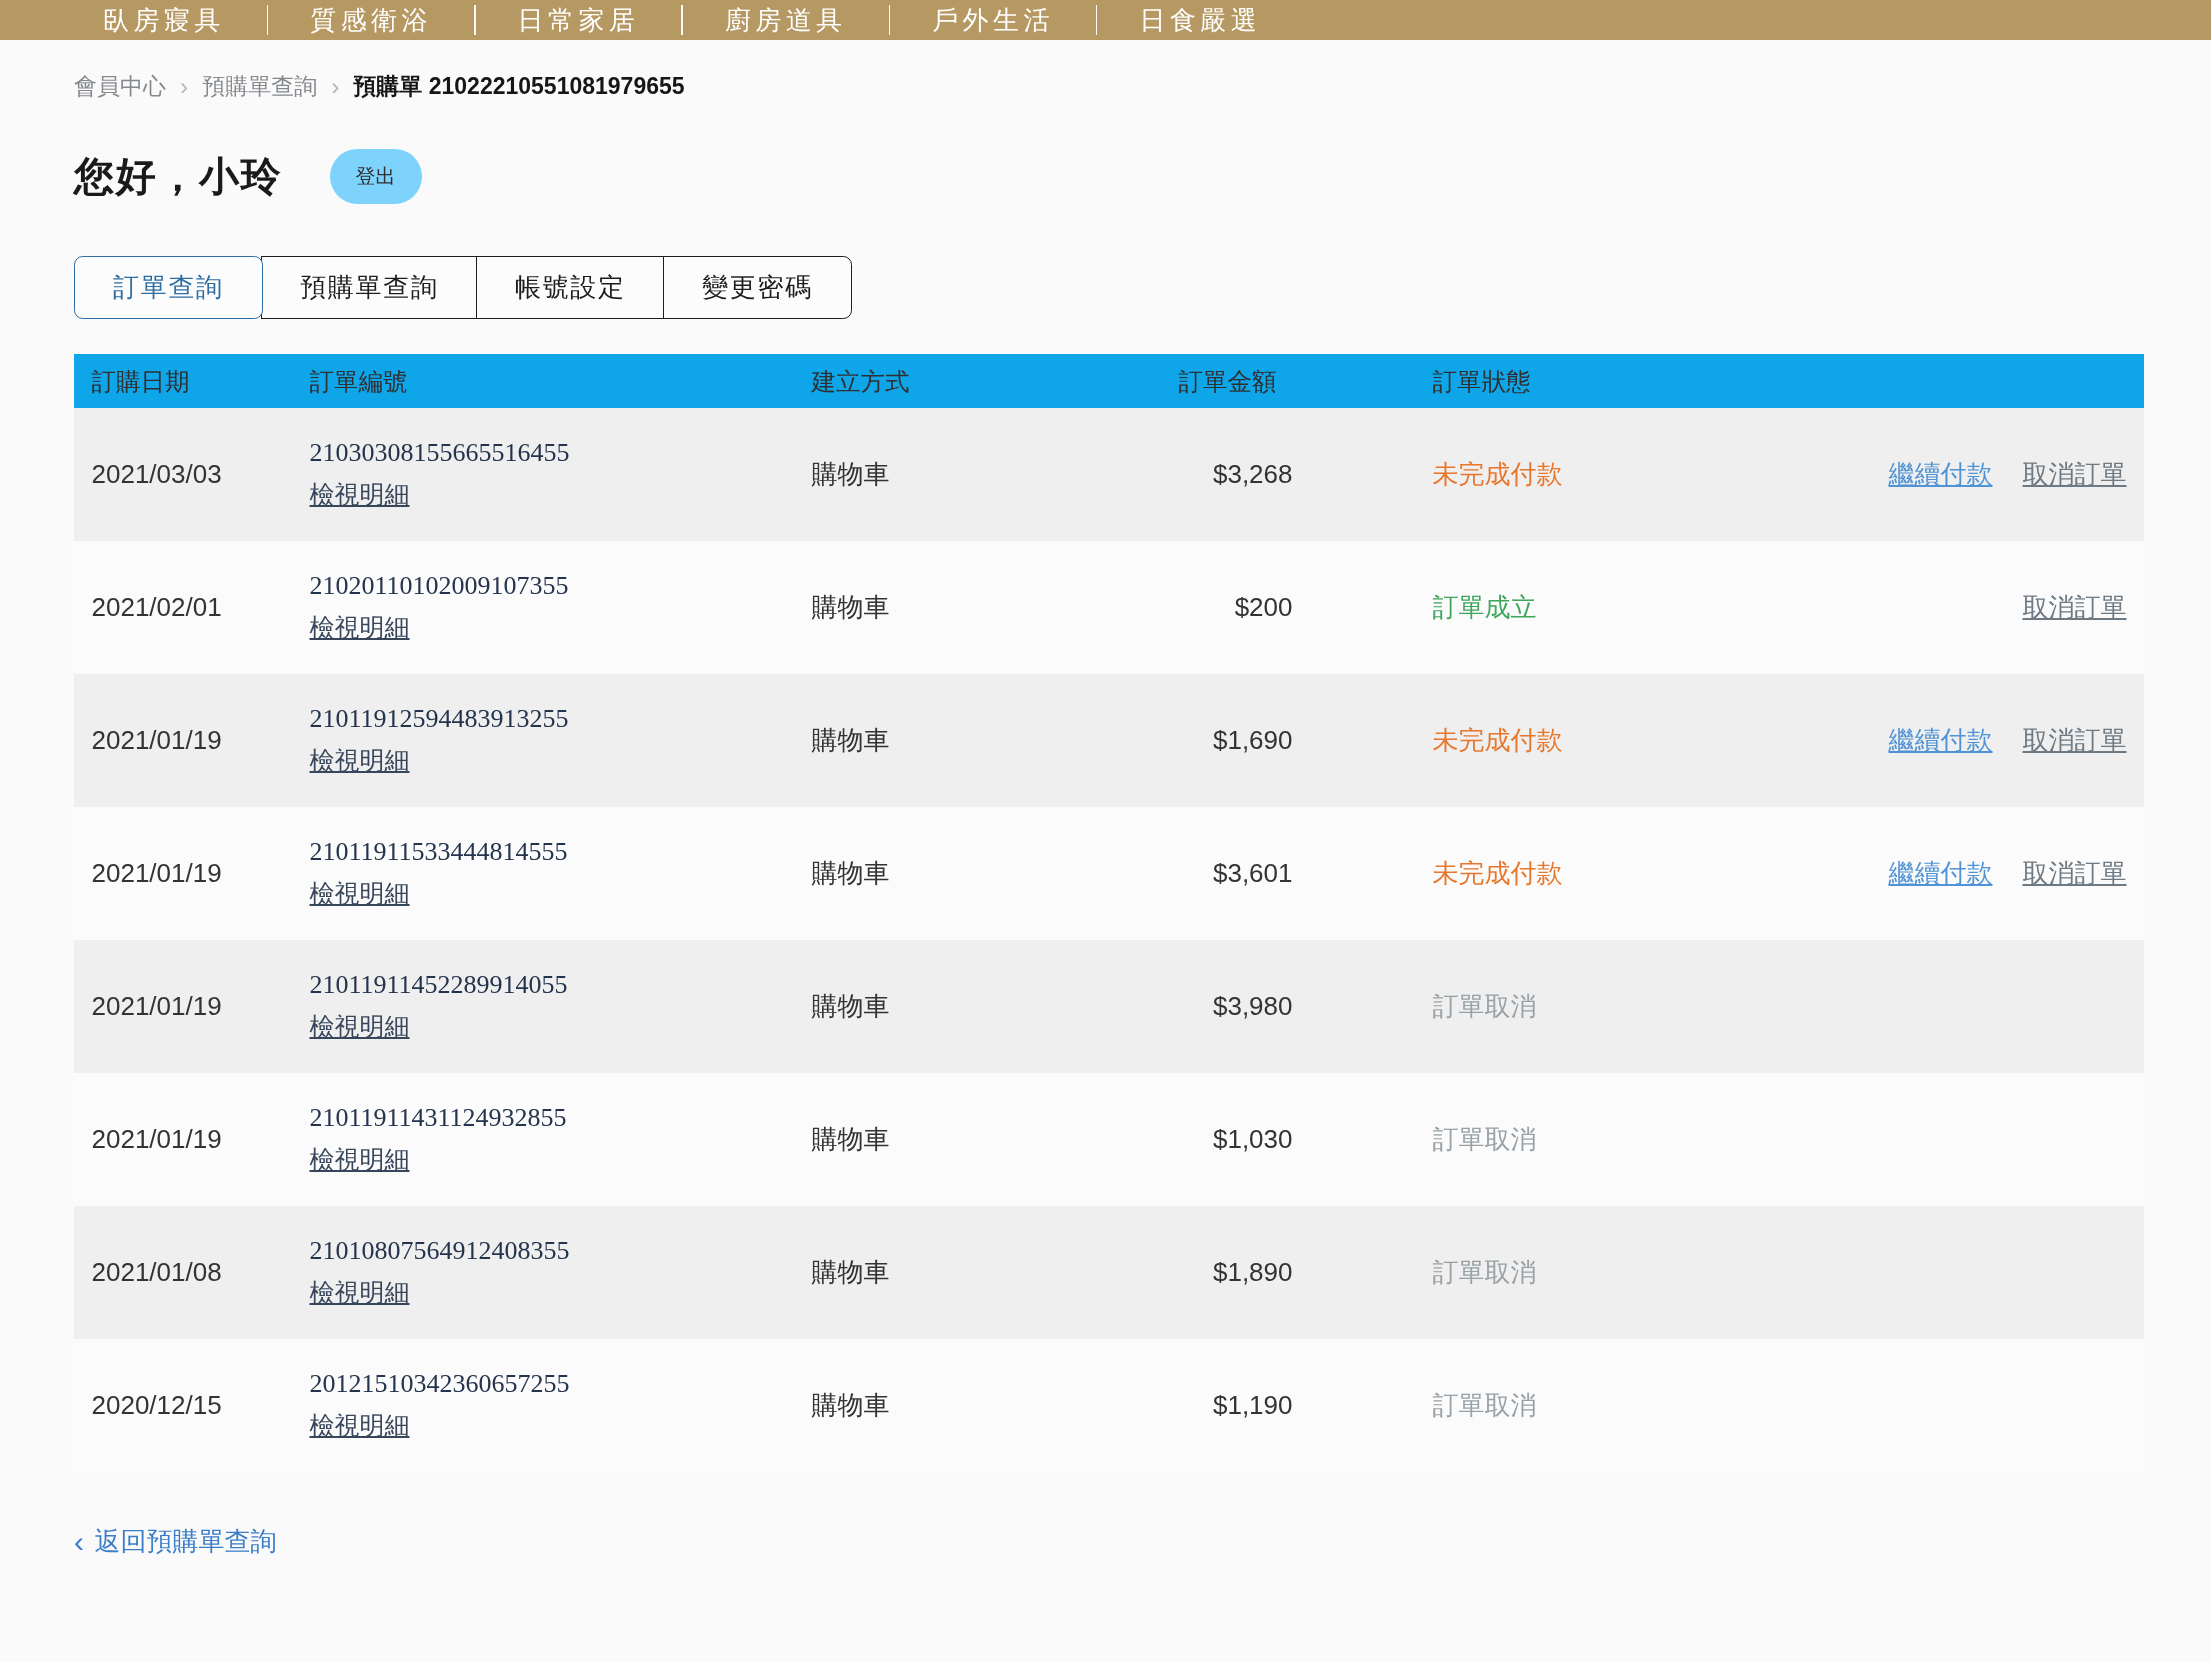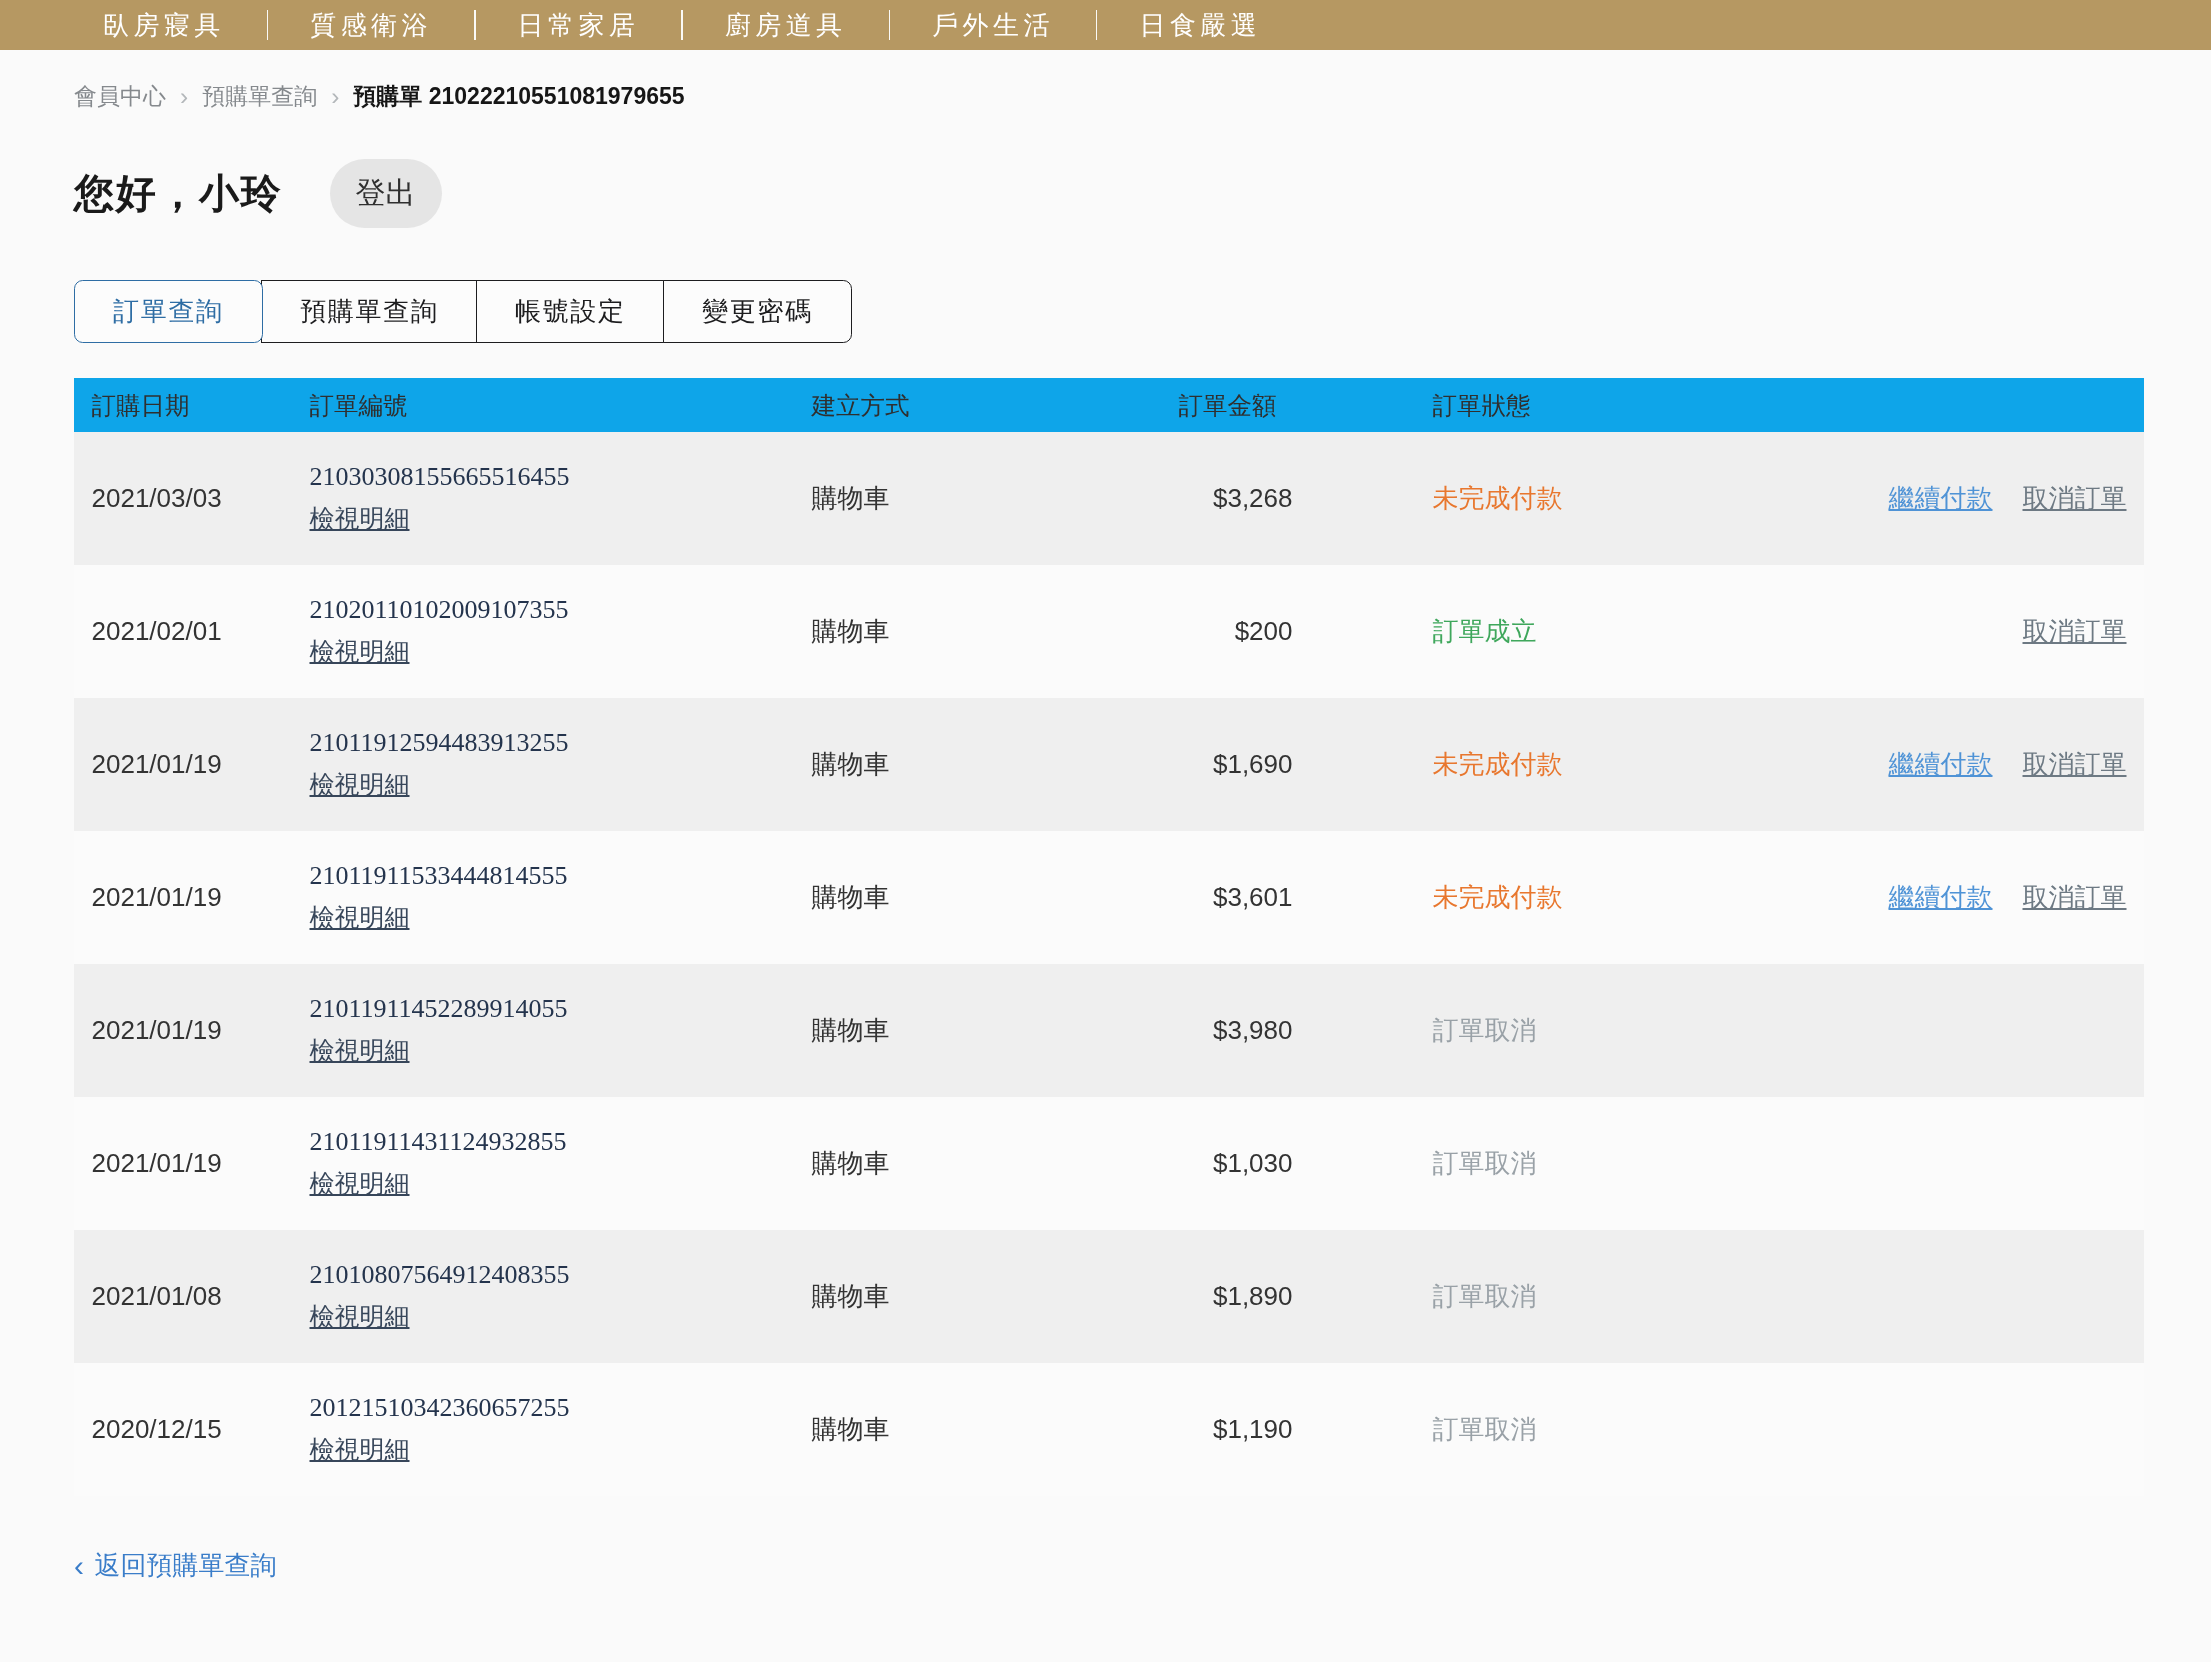--- a/index.html
+++ b/index.html
@@ -11,21 +11,21 @@
   *{margin:0;padding:0;box-sizing:border-box;}
   html,body{width:2211px;height:1663px;}
   body{
     background:#fafafa;
     font-family:"Liberation Sans","DejaVu Sans",sans-serif;
     color:#333;
     overflow:hidden;
   }
   
   .nav{
-    height:50px;
+    height:40px;
     background:var(--nav-bg);
     display:flex;
     align-items:center;
     padding-left:103px;
   }
   .nav-item{
     color:#fff;
     font-size:26px;
     letter-spacing:4.4px;
     margin:0 21px;
@@ -57,23 +57,23 @@
     align-items:center;
     gap:47px;
   }
   .greeting{
     font-size:40px;
     font-weight:700;
     color:#1a1a1a;
     letter-spacing:1.7px;
   }
   .logout{
-    font-size:30px;
+    font-size:20px;
     color:#2f2f2f;
-    background:#e5e5e5;
+    background:#7dd3fc;
     border:none;
     border-radius:35px;
     padding:14px 26px;
     cursor:pointer;
     font-family:Liberation Mono, monospace;
   }
   
   .tabs{margin-top:52px;display:flex;}
   .tab{
     height:63px;

